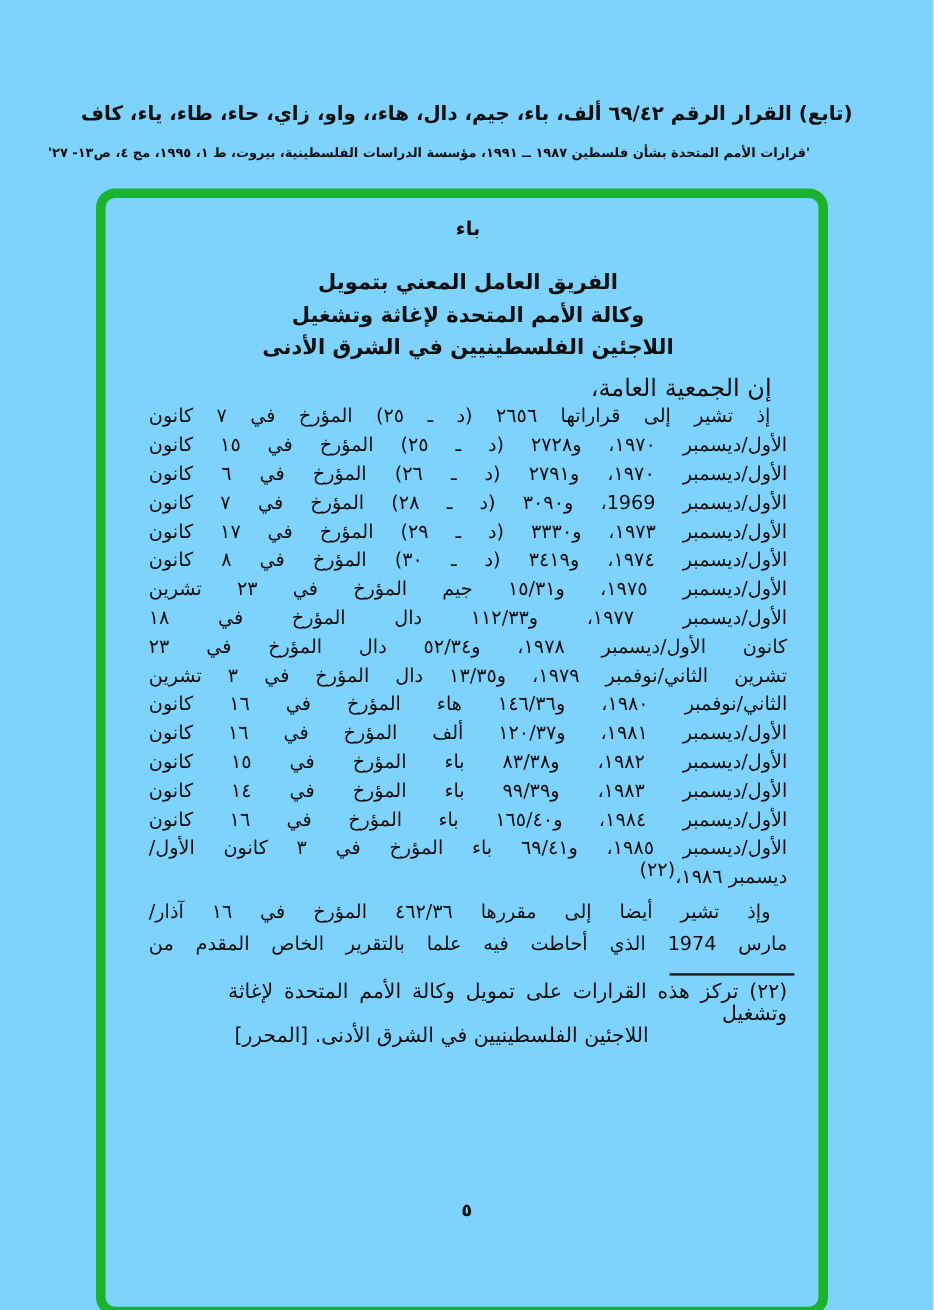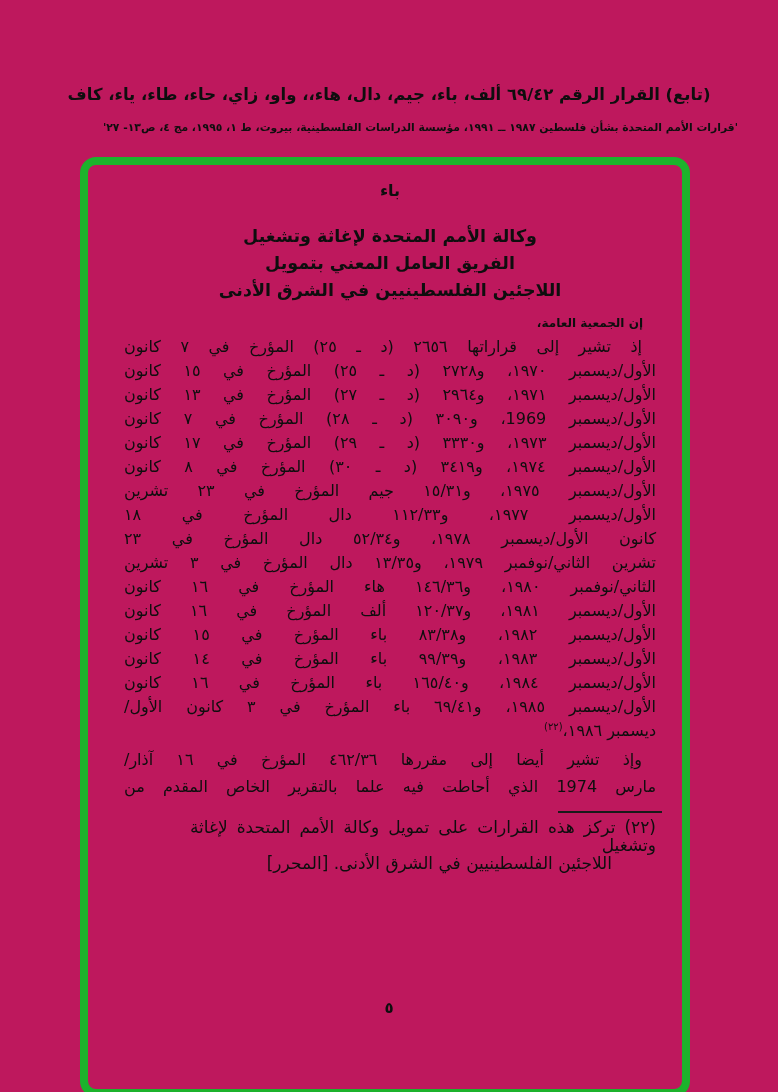--- a/index.html
+++ b/index.html
@@ -1,87 +1,87 @@
 <!DOCTYPE html>
 <html lang="ar" dir="rtl" style="--accent: #1cb32c;"><head>
 <meta charset="utf-8">
 <style>
   html,body{margin:0;padding:0;background:#ffffff;}
   .page{
-    position:relative;width:778px;height:1092px;background:#be185d;overflow:hidden;
+    position:relative;width:778px;height:1092px;background:#7dd3fc;overflow:hidden;
     font-family:"DejaVu Sans",sans-serif;color:#0e0e0e;direction:rtl;
   }
   .header-title{
     position:absolute;top:85px;left:40px;right:40px;text-align:center;
     font-weight:bold;font-size:16.5px;letter-spacing:0.2px;
   }
   .header-source{
-    position:absolute;top:121px;left:40px;right:40px;text-align:right;
+    position:absolute;top:121px;left:40px;right:40px;text-align:left;
     font-weight:bold;font-size:10.8px;
   }
   .frame{
     position:absolute;top:157px;left:80px;width:610px;height:940px;
     box-sizing:border-box;border:8px solid var(--accent,#1cb32c);border-radius:16px;
   }
   .content{padding:17px 26px 0 36px;}
   .letter{text-align:center;font-weight:bold;font-size:16px;line-height:18px;}
   .res-title{margin-top:23px;text-align:center;font-weight:bold;font-size:17.5px;}
   .res-title div{line-height:27px;}
   .opening{
-    margin:7px 0 0 0;height:24px;line-height:24px;font-weight:bold;font-size:12px;
+    margin:7px 0 0 0;height:24px;line-height:24px;font-weight:normal;font-size:20px;
     text-align:right;padding-right:13px;
   }
   .para .line{
     height:24px;line-height:24px;font-size:16px;
     text-align:justify;text-align-last:justify;
   }
   .para.r2 .line{height:27px;line-height:27px;}
   .para.r2{margin-top:3px;}
   .line.first{padding-right:14px;}
   .lead{font-weight:normal;}
   .line.lastline{text-align:right;text-align-last:right;}
-  sup.fnref{font-size:10px;line-height:0;}
+  sup.fnref{font-size:16px;line-height:0;}
   .footnote{margin-top:11px;font-size:17px;}
   .fn-rule{width:104px;border-top:2px solid #1a1a1a;margin:0 -6px 5px auto;}
   .fn-line{line-height:18px;}
   .fn1{text-align:justify;text-align-last:justify;padding-left:66px;}
-  .fn2{text-align:right;padding-right:44px;}
+  .fn2{text-align:center;padding-right:44px;}
   .page-number{
     position:absolute;top:999px;left:0;right:0;text-align:center;
     font-weight:bold;font-size:15px;
   }
 </style>
 </head>
 <body>
 
 <div class="page">
 
   <div class="header-title">(تابع) القرار الرقم ٦٩/٤٢ ألف، باء، جيم، دال، هاء،، واو، زاي، حاء، طاء، ياء، كاف</div>
   <div class="header-source">'قرارات الأمم المتحدة بشأن فلسطين ١٩٨٧ ــ ١٩٩١، مؤسسة الدراسات الفلسطينية، بيروت، ط ١، ١٩٩٥، مج ٤، ص١٣- ٢٧'</div>
 
   <div class="frame">
     <div class="content">
 
       <div class="letter">باء</div>
 
       <div class="res-title">
+        <div>الفريق العامل المعني بتمويل</div>
         <div>وكالة الأمم المتحدة لإغاثة وتشغيل</div>
-        <div>الفريق العامل المعني بتمويل</div>
         <div>اللاجئين الفلسطينيين في الشرق الأدنى</div>
       </div>
 
       <div class="opening">إن الجمعية العامة،</div>
 
       <div class="para">
         <div class="line first">
           <span class="lead">إذ تشير</span>
           <span>إلى قراراتها ٢٦٥٦ (د ـ ٢٥) المؤرخ في ٧ كانون</span>
         </div>
         <div class="line">الأول/ديسمبر ١٩٧٠، و٢٧٢٨ (د ـ ٢٥) المؤرخ في ١٥ كانون</div>
-        <div class="line">الأول/ديسمبر ١٩٧١، و٢٩٦٤ (د ـ ٢٧) المؤرخ في ١٣ كانون</div>
+        <div class="line">الأول/ديسمبر ١٩٧٠، و٢٧٩١ (د ـ ٢٦) المؤرخ في ٦ كانون</div>
         <div class="line">الأول/ديسمبر 1969، و٣٠٩٠ (د ـ ٢٨) المؤرخ في ٧ كانون</div>
         <div class="line">الأول/ديسمبر ١٩٧٣، و٣٣٣٠ (د ـ ٢٩) المؤرخ في ١٧ كانون</div>
         <div class="line">الأول/ديسمبر ١٩٧٤، و٣٤١٩ (د ـ ٣٠) المؤرخ في ٨ كانون</div>
         <div class="line">الأول/ديسمبر ١٩٧٥، و١٥/٣١ جيم المؤرخ في ٢٣ تشرين</div>
         <div class="line">الأول/ديسمبر ١٩٧٧، و١١٢/٣٣ دال المؤرخ في ١٨</div>
         <div class="line">كانون الأول/ديسمبر ١٩٧٨، و٥٢/٣٤ دال المؤرخ في ٢٣</div>
         <div class="line">تشرين الثاني/نوفمبر ١٩٧٩، و١٣/٣٥ دال المؤرخ في ٣ تشرين</div>
         <div class="line">الثاني/نوفمبر ١٩٨٠، و١٤٦/٣٦ هاء المؤرخ في ١٦ كانون</div>
         <div class="line">الأول/ديسمبر ١٩٨١، و١٢٠/٣٧ ألف المؤرخ في ١٦ كانون</div>
         <div class="line">الأول/ديسمبر ١٩٨٢، و٨٣/٣٨ باء المؤرخ في ١٥ كانون</div>

